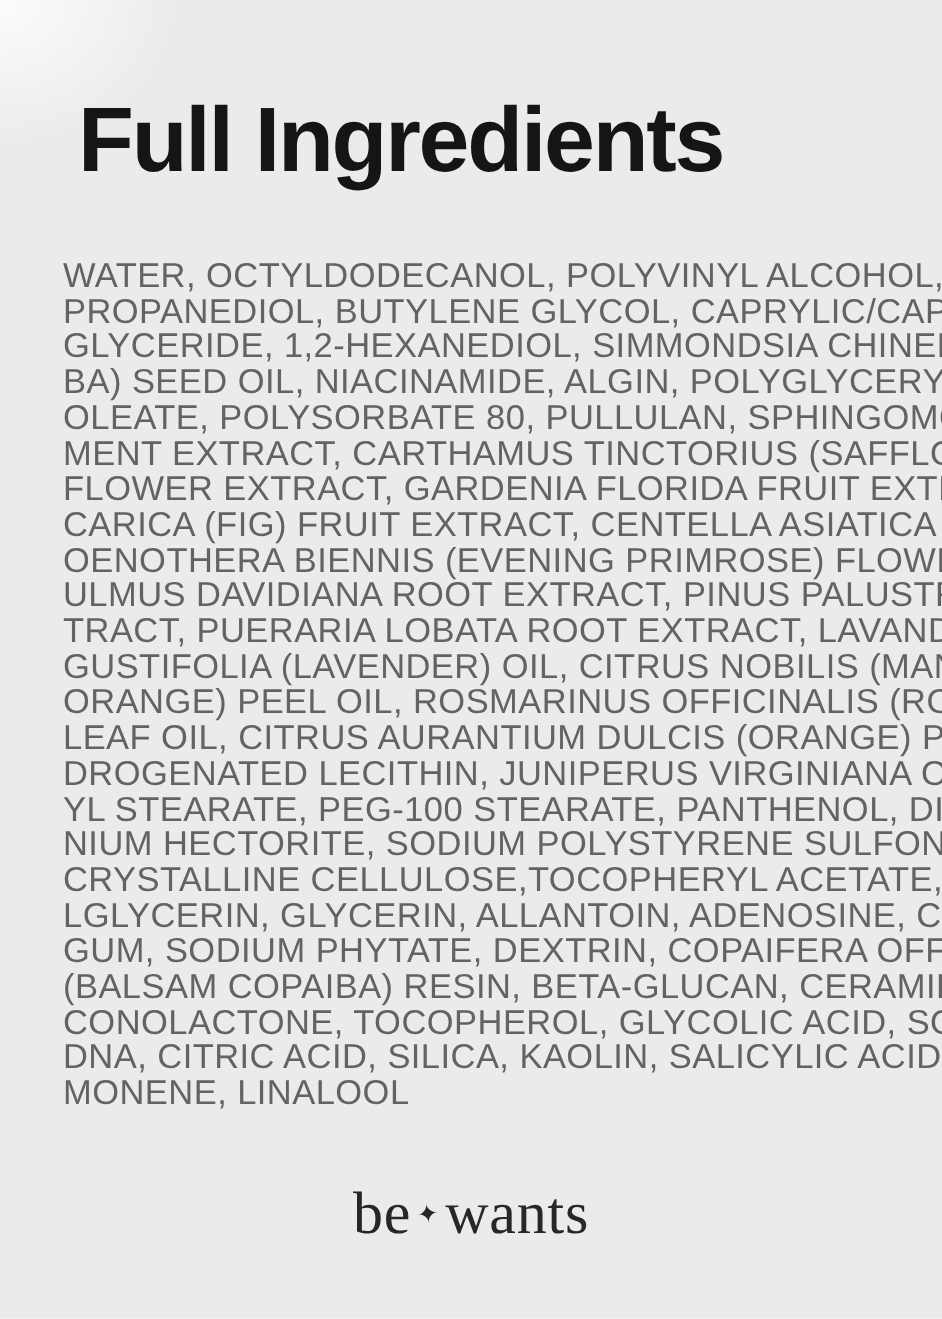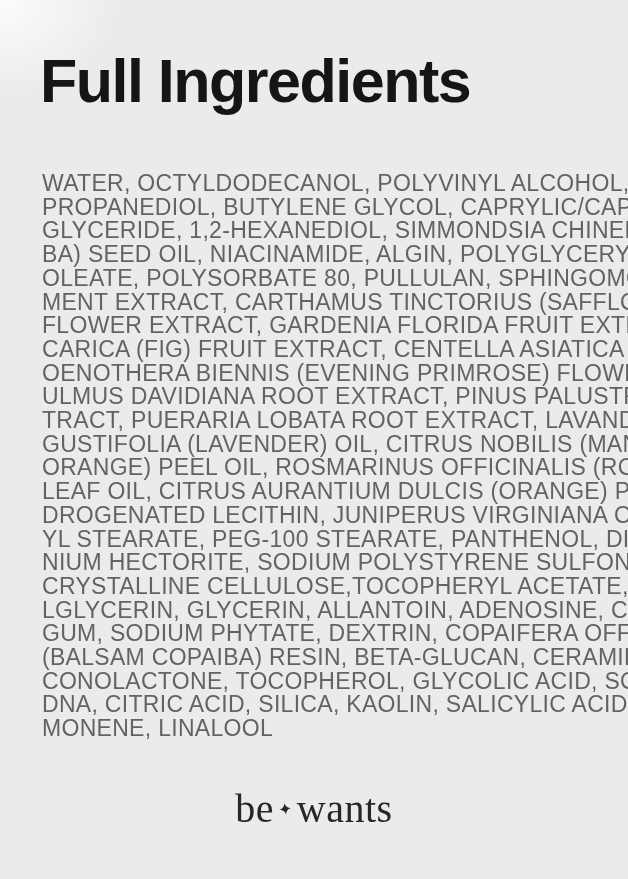--- a/index.html
+++ b/index.html
@@ -13,21 +13,21 @@
     overflow: hidden;
     background:
       radial-gradient(160px 130px at 0% 0%, rgba(253,253,253,0.95) 0%, rgba(253,253,253,0) 75%),
       #ebebea;
     font-family: "Liberation Sans", sans-serif;
   }
   .page-title {
     position: absolute;
     left: 40px;
     top: 51px;
-    margin: 0;
+    margin: 12px;
     font-family: "Liberation Sans", sans-serif;
     font-size: 61px;
     font-weight: 700;
     letter-spacing: -1.5px;
     line-height: 1;
     color: #151515;
     white-space: nowrap;
   }
   .ingredients-text {
     position: absolute;

